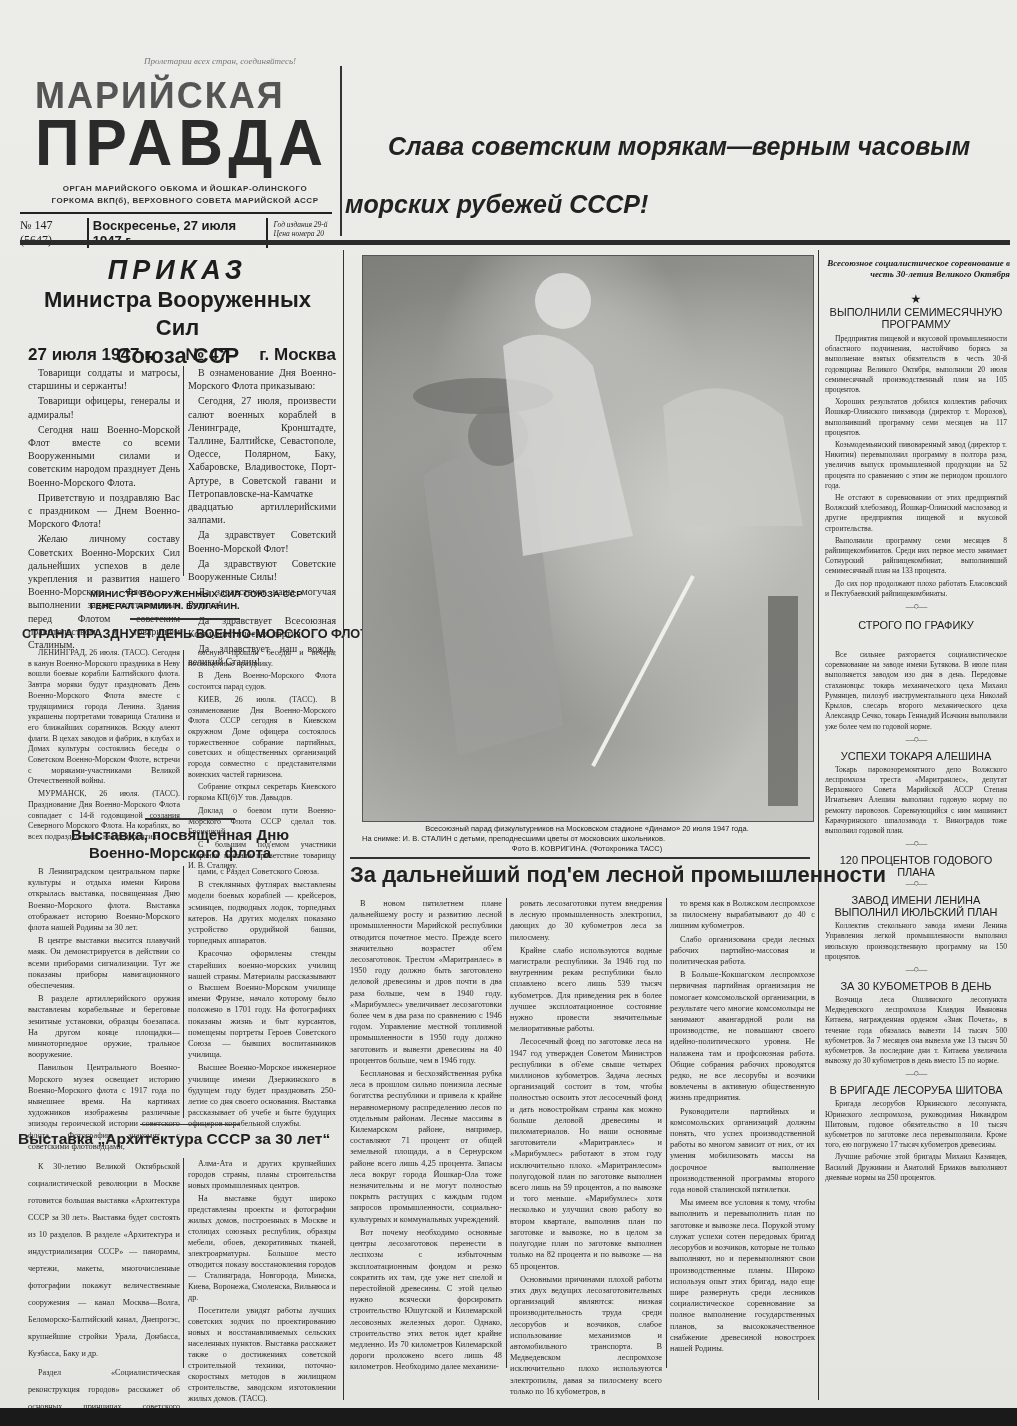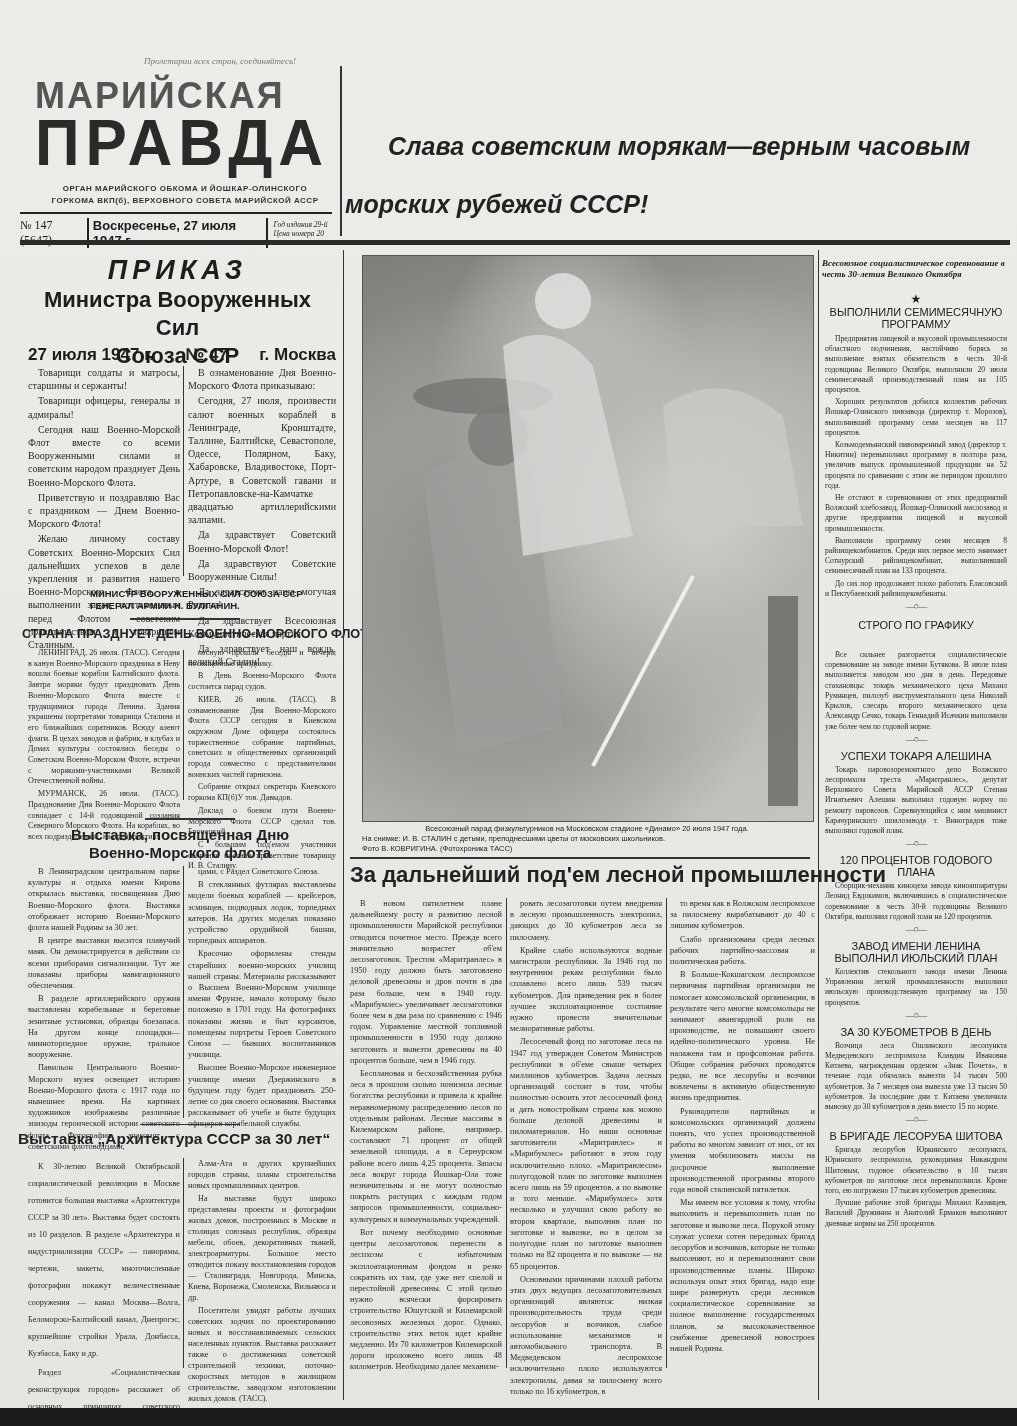--- a/index.html
+++ b/index.html
@@ -35,23 +35,23 @@
   .sign { left: 90px; top: 588px; width: 240px; font-family: "Liberation Sans", sans-serif; font-weight: bold; font-size: 9.5px; text-align: left; line-height: 12px; }
   .sec-title { font-family: "Liberation Sans", sans-serif; font-weight: bold; text-align: center; color: #222; }
   .photo { left: 362px; top: 255px; width: 450px; height: 565px; background:
       radial-gradient(ellipse at 75% 45%, #cfcfcc 0%, #b9b9b6 25%, transparent 55%),
       radial-gradient(ellipse at 30% 60%, #8a8a87 0%, #9b9b98 35%, transparent 65%),
       radial-gradient(ellipse at 45% 30%, #dcdcd9 0%, transparent 40%),
       linear-gradient(160deg, #7d7d7a 0%, #a9a9a6 45%, #c4c4c1 100%);
     border: 1px solid #555; }
   .caption { left: 362px; top: 824px; width: 450px; font-size: 7.5px; line-height: 10px; font-family: "Liberation Sans", sans-serif; }
   .caption .c1 { text-align: center; }
-  .caption .c3 { text-align: left; }
+  .caption .c3 { text-align: center; }
   .forest-title { left: 350px; top: 862px; width: 465px; font-family: "Liberation Sans", sans-serif; font-weight: bold; font-size: 22px; white-space: nowrap; color: #222; }
-  .rcol-head { left: 822px; top: 258px; width: 188px; font-size: 9px; font-style: italic; font-weight: bold; text-align: left; line-height: 11px; }
+  .rcol-head { left: 822px; top: 258px; width: 188px; font-size: 9px; font-style: italic; font-weight: bold; text-align: right; line-height: 11px; }
   .star { left: 822px; top: 292px; width: 188px; text-align: center; font-size: 12px; }
   .rtitle { font-family: "Liberation Sans", sans-serif; font-size: 11px; text-align: center; line-height: 12px; color: #222; }
   .divider { text-align: center; font-size: 9px; color: #333; letter-spacing: -1px; }
   .bottom-bar { left: 0; top: 1408px; width: 1017px; height: 18px; background: #1a1a1a; }
 </style>
 </head>
 <body>
 
 <div class="page">
 
@@ -199,42 +199,39 @@
 
   <div class="abs rcol-head">Всесоюзное социалистическое соревнование в честь 30-летия Великого Октября</div>
   <div class="abs star">★</div>
 
   <div class="abs" style="left:825px;top:306px;width:182px;">
     <div class="rtitle">ВЫПОЛНИЛИ СЕМИМЕСЯЧНУЮ ПРОГРАММУ</div>
     <div class="col-text" style="font-size:7.6px;line-height:10.2px;margin-top:4px;">
       <p>Предприятия пищевой и вкусовой промышленности областного подчинения, настойчиво борясь за выполнение взятых обязательств в честь 30-й годовщины Великого Октября, выполнили 20 июля семимесячный производственный план на 105 процентов.</p>
       <p>Хороших результатов добился коллектив рабочих Йошкар-Олинского пивзавода (директор т. Морозов), выполнивший программу семи месяцев на 117 процентов.</p>
       <p>Козьмодемьянский пивоваренный завод (директор т. Никитин) перевыполнил программу в полтора раза, увеличив выпуск промышленной продукции на 52 процента по сравнению с этим же периодом прошлого года.</p>
-      <p>Не отстают в соревновании от этих предприятий Волжский хлебозавод, Йошкар-Олинский маслозавод и другие предприятия пищевой и вкусовой промышленности.</p>
+      <p>Не отстают в соревновании от этих предприятий Волжский хлебозавод, Йошкар-Олинский маслозавод и другие предприятия пищевой и вкусовой строительства.</p>
       <p>Выполнили программу семи месяцев 8 райпищекомбинатов. Среди них первое место занимает Сотнурский райпищекомбинат, выполнивший семимесячный план на 133 процента.</p>
       <p>До сих пор продолжают плохо работать Еласовский и Пектубаевский райпищекомбинаты.</p>
     </div>
     <div class="divider">—○—</div>
 
     <div class="rtitle" style="margin-top:8px;">СТРОГО ПО ГРАФИКУ</div>
     <div class="col-text" style="font-size:7.6px;line-height:10.2px;margin-top:19px;">
       <p>Все сильнее разгорается социалистическое соревнование на заводе имени Бутякова. В июле план выполняется заводом изо дня в день. Передовые стахановцы: токарь механического цеха Михаил Румянцев, пилозуб инструментального цеха Николай Крылов, слесарь второго механического цеха Александр Сечко, токарь Геннадий Исачкин выполнили уже более чем по годовой норме.</p>
     </div>
     <div class="divider">—○—</div>
 
     <div class="rtitle" style="margin-top:6px;">УСПЕХИ ТОКАРЯ АЛЕШИНА</div>
     <div class="col-text" style="font-size:7.6px;line-height:10.2px;margin-top:3px;">
       <p>Токарь паровозоремонтного депо Волжского леспромхоза треста «Маритранлес», депутат Верховного Совета Марийской АССР Степан Игнатьевич Алешин выполнил годовую норму по ремонту паровозов. Соревнующийся с ним машинист Карачуринского шпалозавода т. Виноградов тоже выполнил годовой план.</p>
     </div>
     <div class="divider">—○—</div>
 
     <div class="rtitle" style="margin-top:6px;">120 ПРОЦЕНТОВ ГОДОВОГО ПЛАНА</div>
-    <div class="col-text" style="font-size:7.6px;line-height:10.2px;margin-top:3px;">
-      <p>Сборщик-механик киноцеха завода киноаппаратуры Леонид Евдокимов, включившись в социалистическое соревнование в честь 30-й годовщины Великого Октября, выполнил годовой план на 120 процентов.</p>
-    </div>
     <div class="divider">—○—</div>
 
     <div class="rtitle" style="margin-top:6px;">ЗАВОД ИМЕНИ ЛЕНИНА ВЫПОЛНИЛ ИЮЛЬСКИЙ ПЛАН</div>
     <div class="col-text" style="font-size:7.6px;line-height:10.2px;margin-top:3px;">
       <p>Коллектив стекольного завода имени Ленина Управления легкой промышленности выполнил июльскую производственную программу на 150 процентов.</p>
     </div>
     <div class="divider">—○—</div>
 
     <div class="rtitle" style="margin-top:6px;">ЗА 30 КУБОМЕТРОВ В ДЕНЬ</div>
     <div class="col-text" style="font-size:7.6px;line-height:10.2px;margin-top:3px;">

